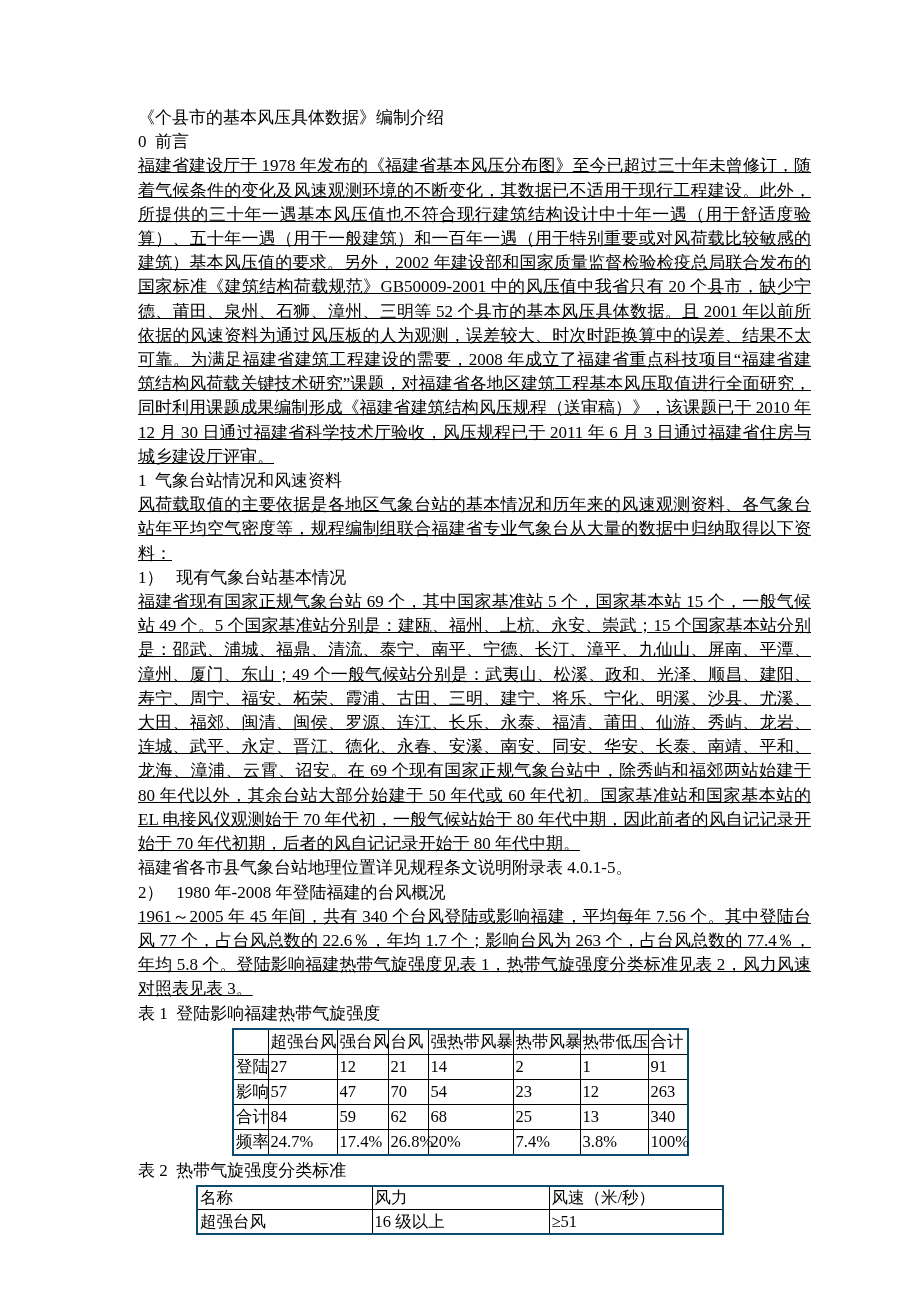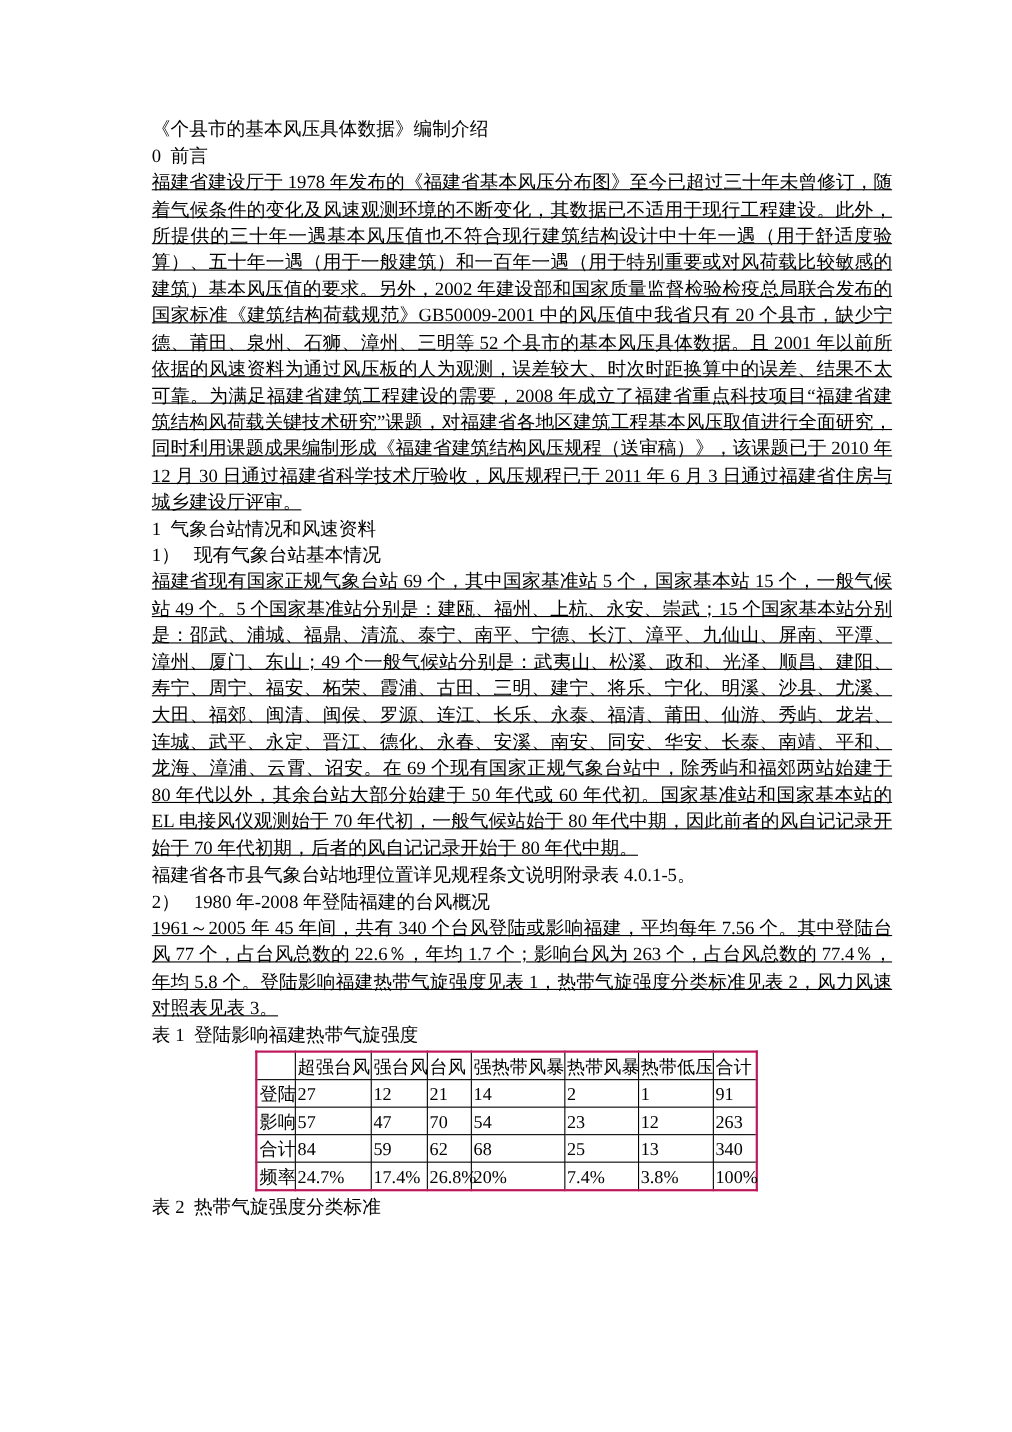--- a/index.html
+++ b/index.html
@@ -25,21 +25,21 @@
   .line { white-space: pre-wrap; }
   .para { text-align: justify; text-decoration: underline; }
   .para-intro    { min-height: 290.4px; }
   .para-basis    { min-height: 48.4px; }
   .para-stations { min-height: 266.2px; }
   .para-typhoon  { min-height: 96.8px; }
 
   table {
     border-collapse: collapse;
     table-layout: fixed;
-    border: 2px solid #be185d;
+    border: 2px solid #0c4a6e;
   }
   th, td {
     border: 1px solid #000000;
     font-weight: normal;
     text-align: left;
     vertical-align: middle;
     padding: 0 0 0 2px;
     white-space: nowrap;
     overflow: visible;
     font-size: 16.5px;
@@ -57,20 +57,21 @@
   <div class="content">
 
     <p class="line">《个县市的基本风压具体数据》编制介绍</p>
 
     <p class="line">0  前言</p>
 
     <p class="para para-intro">福建省建设厅于 1978 年发布的《福建省基本风压分布图》至今已超过三十年未曾修订，随着气候条件的变化及风速观测环境的不断变化，其数据已不适用于现行工程建设。此外，所提供的三十年一遇基本风压值也不符合现行建筑结构设计中十年一遇（用于舒适度验算）、五十年一遇（用于一般建筑）和一百年一遇（用于特别重要或对风荷载比较敏感的建筑）基本风压值的要求。另外，2002 年建设部和国家质量监督检验检疫总局联合发布的国家标准《建筑结构荷载规范》GB50009-2001 中的风压值中我省只有 20 个县市，缺少宁德、莆田、泉州、石狮、漳州、三明等 52 个县市的基本风压具体数据。且 2001 年以前所依据的风速资料为通过风压板的人为观测，误差较大、时次时距换算中的误差、结果不太可靠。为满足福建省建筑工程建设的需要，2008 年成立了福建省重点科技项目“福建省建筑结构风荷载关键技术研究”课题，对福建省各地区建筑工程基本风压取值进行全面研究，同时利用课题成果编制形成《福建省建筑结构风压规程（送审稿）》，该课题已于 2010 年 12 月 30 日通过福建省科学技术厅验收，风压规程已于 2011 年 6 月 3 日通过福建省住房与城乡建设厅评审。</p>
 
     <p class="line">1  气象台站情况和风速资料</p>
 
+    <p class="para para-basis">风荷载取值的主要依据是各地区气象台站的基本情况和历年来的风速观测资料、各气象台站年平均空气密度等，规程编制组联合福建省专业气象台从大量的数据中归纳取得以下资料：</p>
 
     <p class="line">1）   现有气象台站基本情况</p>
 
     <p class="para para-stations">福建省现有国家正规气象台站 69 个，其中国家基准站 5 个，国家基本站 15 个，一般气候站 49 个。5 个国家基准站分别是：建瓯、福州、上杭、永安、崇武；15 个国家基本站分别是：邵武、浦城、福鼎、清流、泰宁、南平、宁德、长汀、漳平、九仙山、屏南、平潭、漳州、厦门、东山；49 个一般气候站分别是：武夷山、松溪、政和、光泽、顺昌、建阳、寿宁、周宁、福安、柘荣、霞浦、古田、三明、建宁、将乐、宁化、明溪、沙县、尤溪、大田、福郊、闽清、闽侯、罗源、连江、长乐、永泰、福清、莆田、仙游、秀屿、龙岩、连城、武平、永定、晋江、德化、永春、安溪、南安、同安、华安、长泰、南靖、平和、龙海、漳浦、云霄、诏安。在 69 个现有国家正规气象台站中，除秀屿和福郊两站始建于 80 年代以外，其余台站大部分始建于 50 年代或 60 年代初。国家基准站和国家基本站的 EL 电接风仪观测始于 70 年代初，一般气候站始于 80 年代中期，因此前者的风自记记录开始于 70 年代初期，后者的风自记记录开始于 80 年代中期。</p>
 
     <p class="line">福建省各市县气象台站地理位置详见规程条文说明附录表 4.0.1-5。</p>
 
     <p class="line">2）   1980 年-2008 年登陆福建的台风概况</p>
 
     <p class="para para-typhoon">1961～2005 年 45 年间，共有 340 个台风登陆或影响福建，平均每年 7.56 个。其中登陆台风 77 个，占台风总数的 22.6％，年均 1.7 个；影响台风为 263 个，占台风总数的 77.4％，年均 5.8 个。登陆影响福建热带气旋强度见表 1，热带气旋强度分类标准见表 2，风力风速对照表见表 3。</p>
@@ -137,15 +138,34 @@
           <td>20%</td>
           <td>7.4%</td>
           <td>3.8%</td>
           <td>100%</td>
         </tr>
       </tbody>
     </table>
 
     <p class="line caption2">表 2  热带气旋强度分类标准</p>
 
+    <table class="t2">
+      <colgroup>
+        <col style="width:175px">
+          <col style="width:177px">
+          <col style="width:174px">
+      </colgroup>
+      <tbody>
+        <tr>
+          <th>名称</th>
+          <th>风力</th>
+          <th>风速（米/秒）</th>
+        </tr>
+        <tr>
+          <td>超强台风</td>
+          <td>16 级以上</td>
+          <td>≥51</td>
+        </tr>
+      </tbody>
+    </table>
 
   </div>
 </div>
 
 </body></html>

